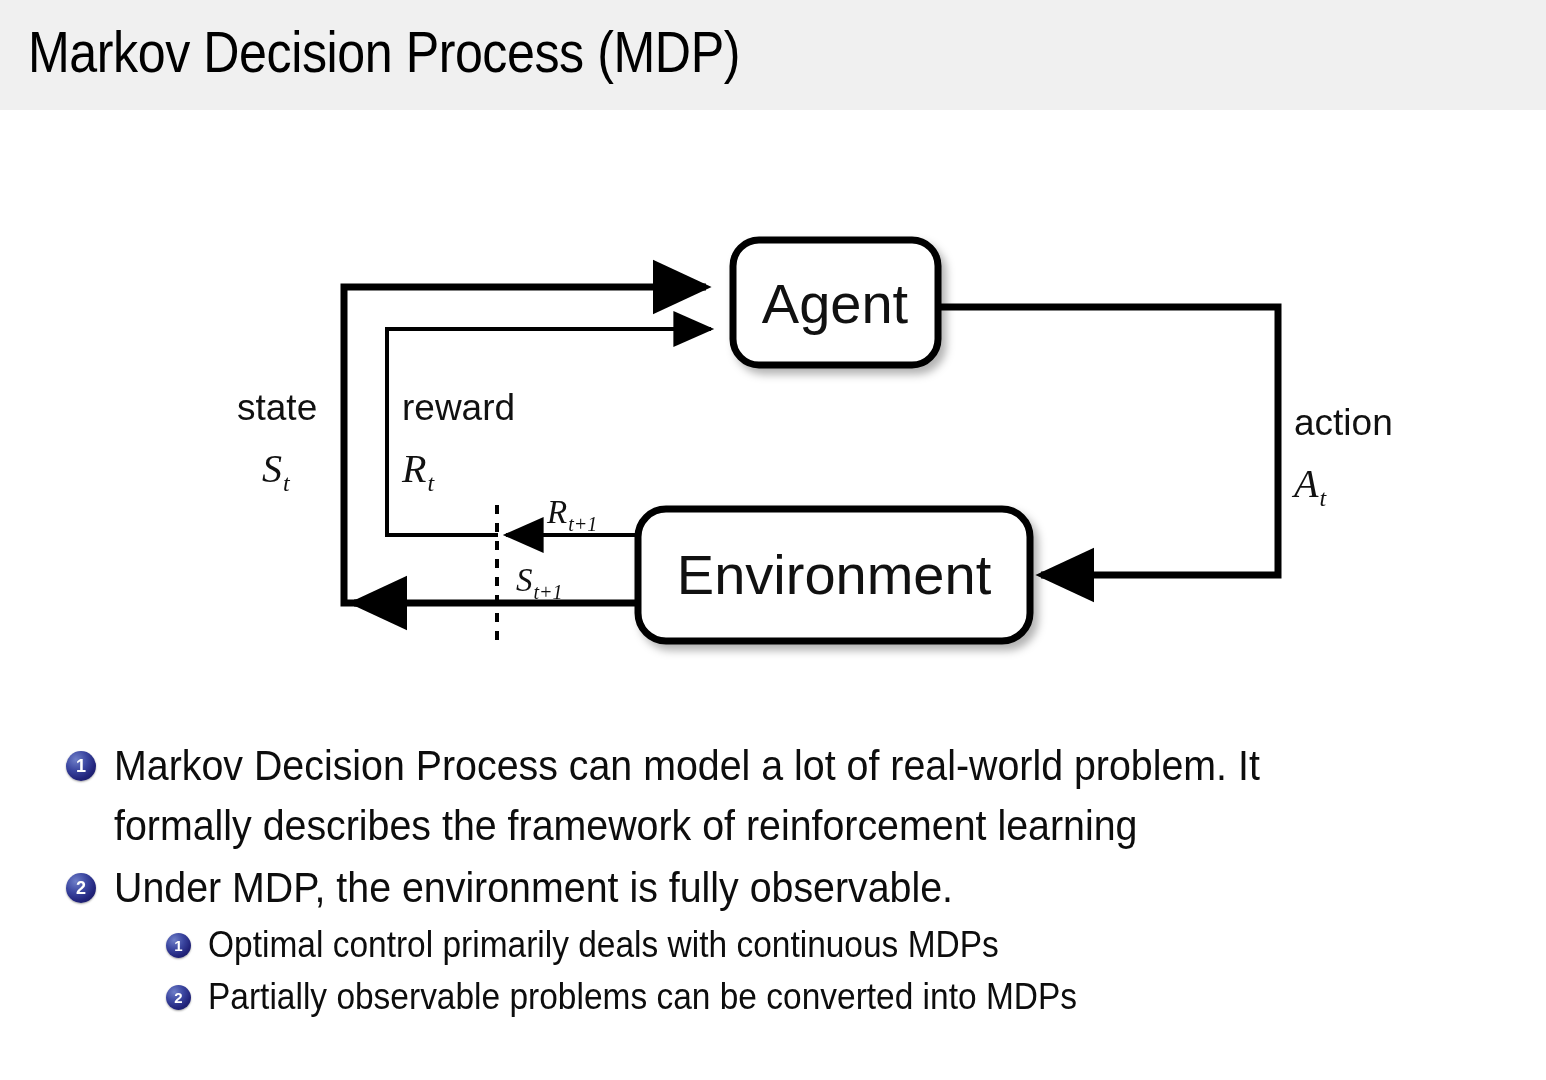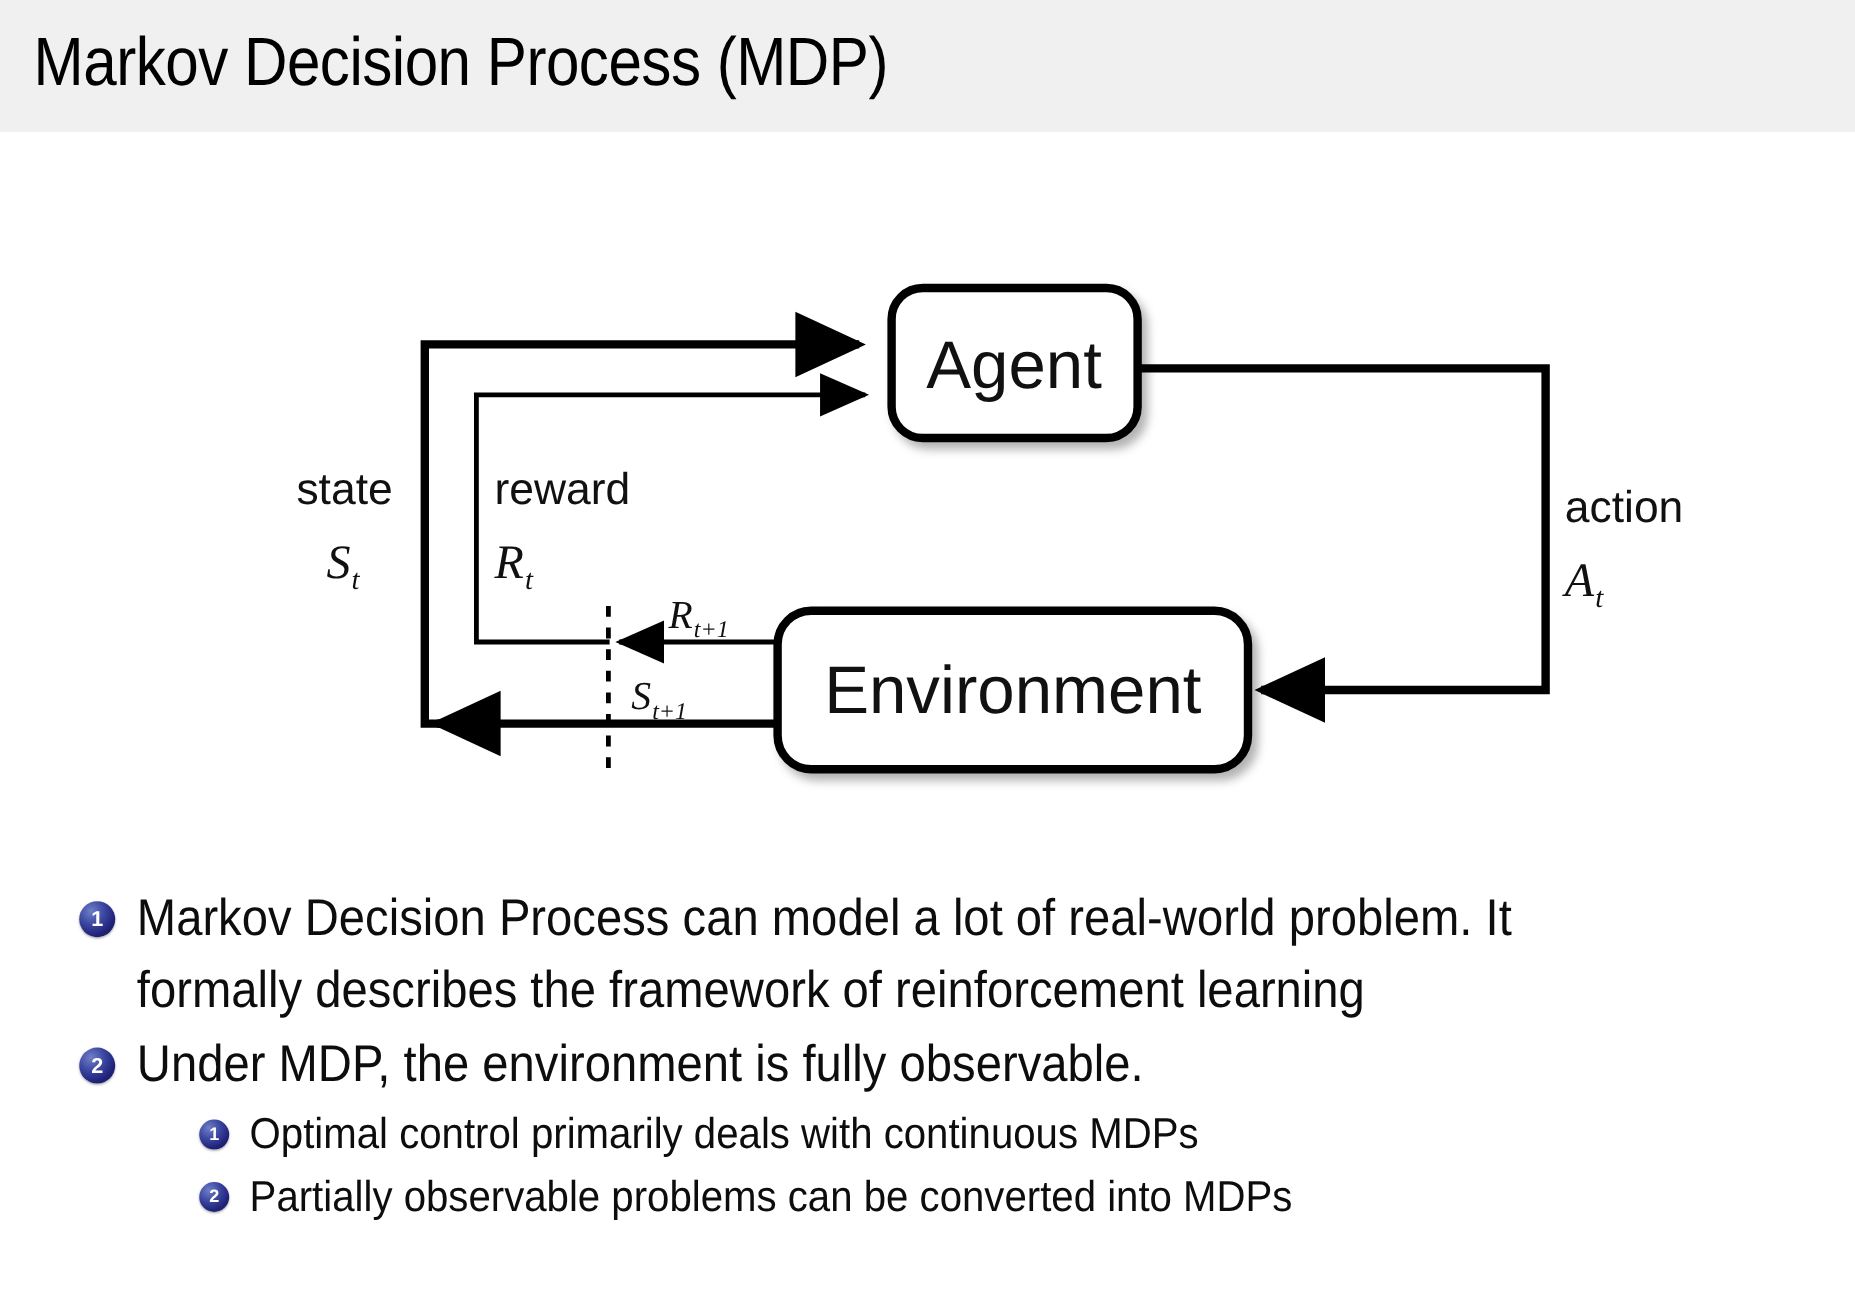--- a/index.html
+++ b/index.html
@@ -35,21 +35,21 @@
     letter-spacing: -0.5px;
     color: #000000;
     white-space: nowrap;
     transform: scaleX(0.88);
     transform-origin: left top;
   }
 
   
   #mdp-diagram {
     position: absolute;
-    left: 16px;
+    left: 6px;
     top: 110px;
     width: 1496px;
     height: 610px;
   }
   #mdp-diagram svg {
     display: block;
   }
 
   .dgm-box-label {
     font-family: "Liberation Sans", sans-serif;

